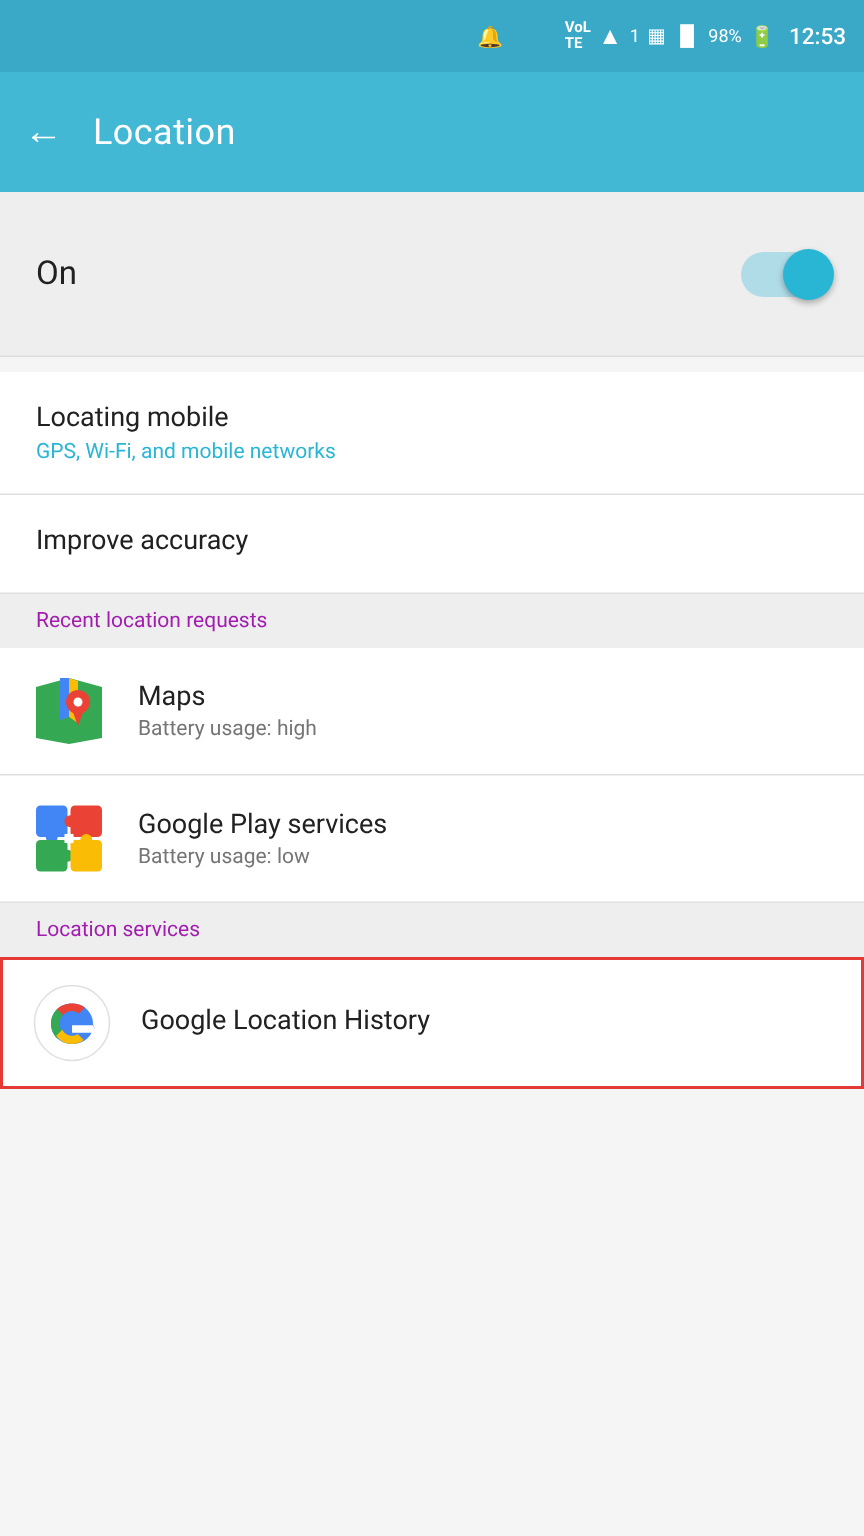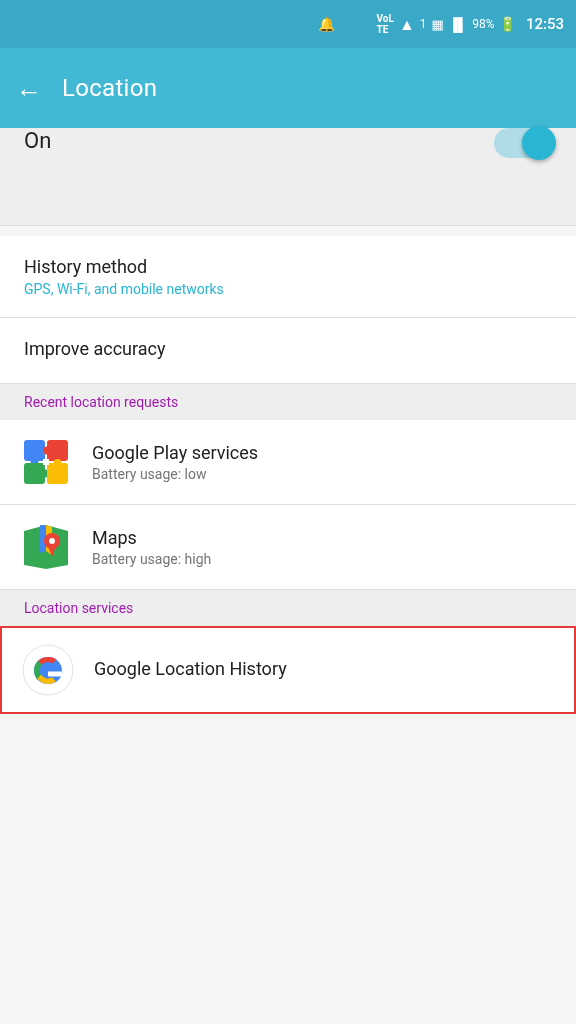--- a/index.html
+++ b/index.html
@@ -52,23 +52,23 @@
     .app-bar-title {
       color: white;
       font-size: 24px;
       font-weight: 400;
       letter-spacing: 0.3px;
     }
 
     
     .toggle-row {
       background: #eeeeee;
-      height: 98px;
-      display: flex;
-      align-items: flex-start;
+      height: 110px;
+      display: flex;
+      align-items: center;
       padding: 0 24px;
       justify-content: space-between;
       border-bottom: 1px solid #ddd;
     }
 
     .toggle-label {
       font-size: 22px;
       color: #212121;
       font-weight: 400;
     }
@@ -248,61 +248,34 @@
   <span class="toggle-label">On</span>
   <div class="toggle-switch">
     <div class="toggle-track"></div>
     <div class="toggle-thumb"></div>
   </div>
 </div>
 
 <div class="list-section">
 
   <div class="list-item">
-    <span class="list-item-title">History method</span>
+    <span class="list-item-title">Locating mobile</span>
     <span class="list-item-subtitle">GPS, Wi-Fi, and mobile networks</span>
   </div>
 
   <div class="list-item">
     <span class="list-item-title">Improve accuracy</span>
   </div>
 </div>
 
 <div class="section-header">
   <span>Recent location requests</span>
 </div>
 
 <div class="app-list-section">
-
-  <div class="app-list-item">
-    <div class="app-icon">
-
-      <svg class="puzzle-icon" viewBox="0 0 52 52" xmlns="http://www.w3.org/2000/svg">
-        <rect x="2" y="2" width="48" height="48" rx="8" fill="white"></rect>
-
-        <rect x="4" y="4" width="21" height="21" rx="3" fill="#4285F4"></rect>
-        <circle cx="14.5" cy="25" r="4" fill="#4285F4"></circle>
-
-        <rect x="27" y="4" width="21" height="21" rx="3" fill="#EA4335"></rect>
-        <circle cx="27" cy="14.5" r="4" fill="#EA4335"></circle>
-
-        <rect x="4" y="27" width="21" height="21" rx="3" fill="#34A853"></rect>
-        <circle cx="25" cy="37.5" r="4" fill="#34A853"></circle>
-
-        <rect x="27" y="27" width="21" height="21" rx="3" fill="#FBBC05"></rect>
-        <circle cx="37.5" cy="27" r="4" fill="#FBBC05"></circle>
-
-        <rect x="23" y="23" width="6" height="6" fill="white"></rect>
-      </svg>
-    </div>
-    <div class="app-info">
-      <span class="app-name">Google Play services</span>
-      <span class="app-battery">Battery usage: low</span>
-    </div>
-  </div>
 
   <div class="app-list-item">
     <div class="app-icon">
 
       <svg class="maps-icon" viewBox="0 0 52 52" xmlns="http://www.w3.org/2000/svg">
         <rect x="0" y="0" width="52" height="52" rx="8" fill="white"></rect>
 
         <polygon points="4,10 26,4 48,10 48,44 26,48 4,44" fill="#34A853"></polygon>
 
         <polygon points="20,4 26,4 26,30 20,32" fill="#4285F4"></polygon>
@@ -312,20 +285,47 @@
         <circle cx="32" cy="20" r="3" fill="white"></circle>
         <polygon points="28,25 36,25 32,36" fill="#EA4335"></polygon>
       </svg>
     </div>
     <div class="app-info">
       <span class="app-name">Maps</span>
       <span class="app-battery">Battery usage: high</span>
     </div>
   </div>
 
+  <div class="app-list-item">
+    <div class="app-icon">
+
+      <svg class="puzzle-icon" viewBox="0 0 52 52" xmlns="http://www.w3.org/2000/svg">
+        <rect x="2" y="2" width="48" height="48" rx="8" fill="white"></rect>
+
+        <rect x="4" y="4" width="21" height="21" rx="3" fill="#4285F4"></rect>
+        <circle cx="14.5" cy="25" r="4" fill="#4285F4"></circle>
+
+        <rect x="27" y="4" width="21" height="21" rx="3" fill="#EA4335"></rect>
+        <circle cx="27" cy="14.5" r="4" fill="#EA4335"></circle>
+
+        <rect x="4" y="27" width="21" height="21" rx="3" fill="#34A853"></rect>
+        <circle cx="25" cy="37.5" r="4" fill="#34A853"></circle>
+
+        <rect x="27" y="27" width="21" height="21" rx="3" fill="#FBBC05"></rect>
+        <circle cx="37.5" cy="27" r="4" fill="#FBBC05"></circle>
+
+        <rect x="23" y="23" width="6" height="6" fill="white"></rect>
+      </svg>
+    </div>
+    <div class="app-info">
+      <span class="app-name">Google Play services</span>
+      <span class="app-battery">Battery usage: low</span>
+    </div>
+  </div>
+
 </div>
 
 <div class="section-header">
   <span>Location services</span>
 </div>
 
 <div class="location-services-section">
 
   <div class="highlighted-item">
     <div class="app-icon">

